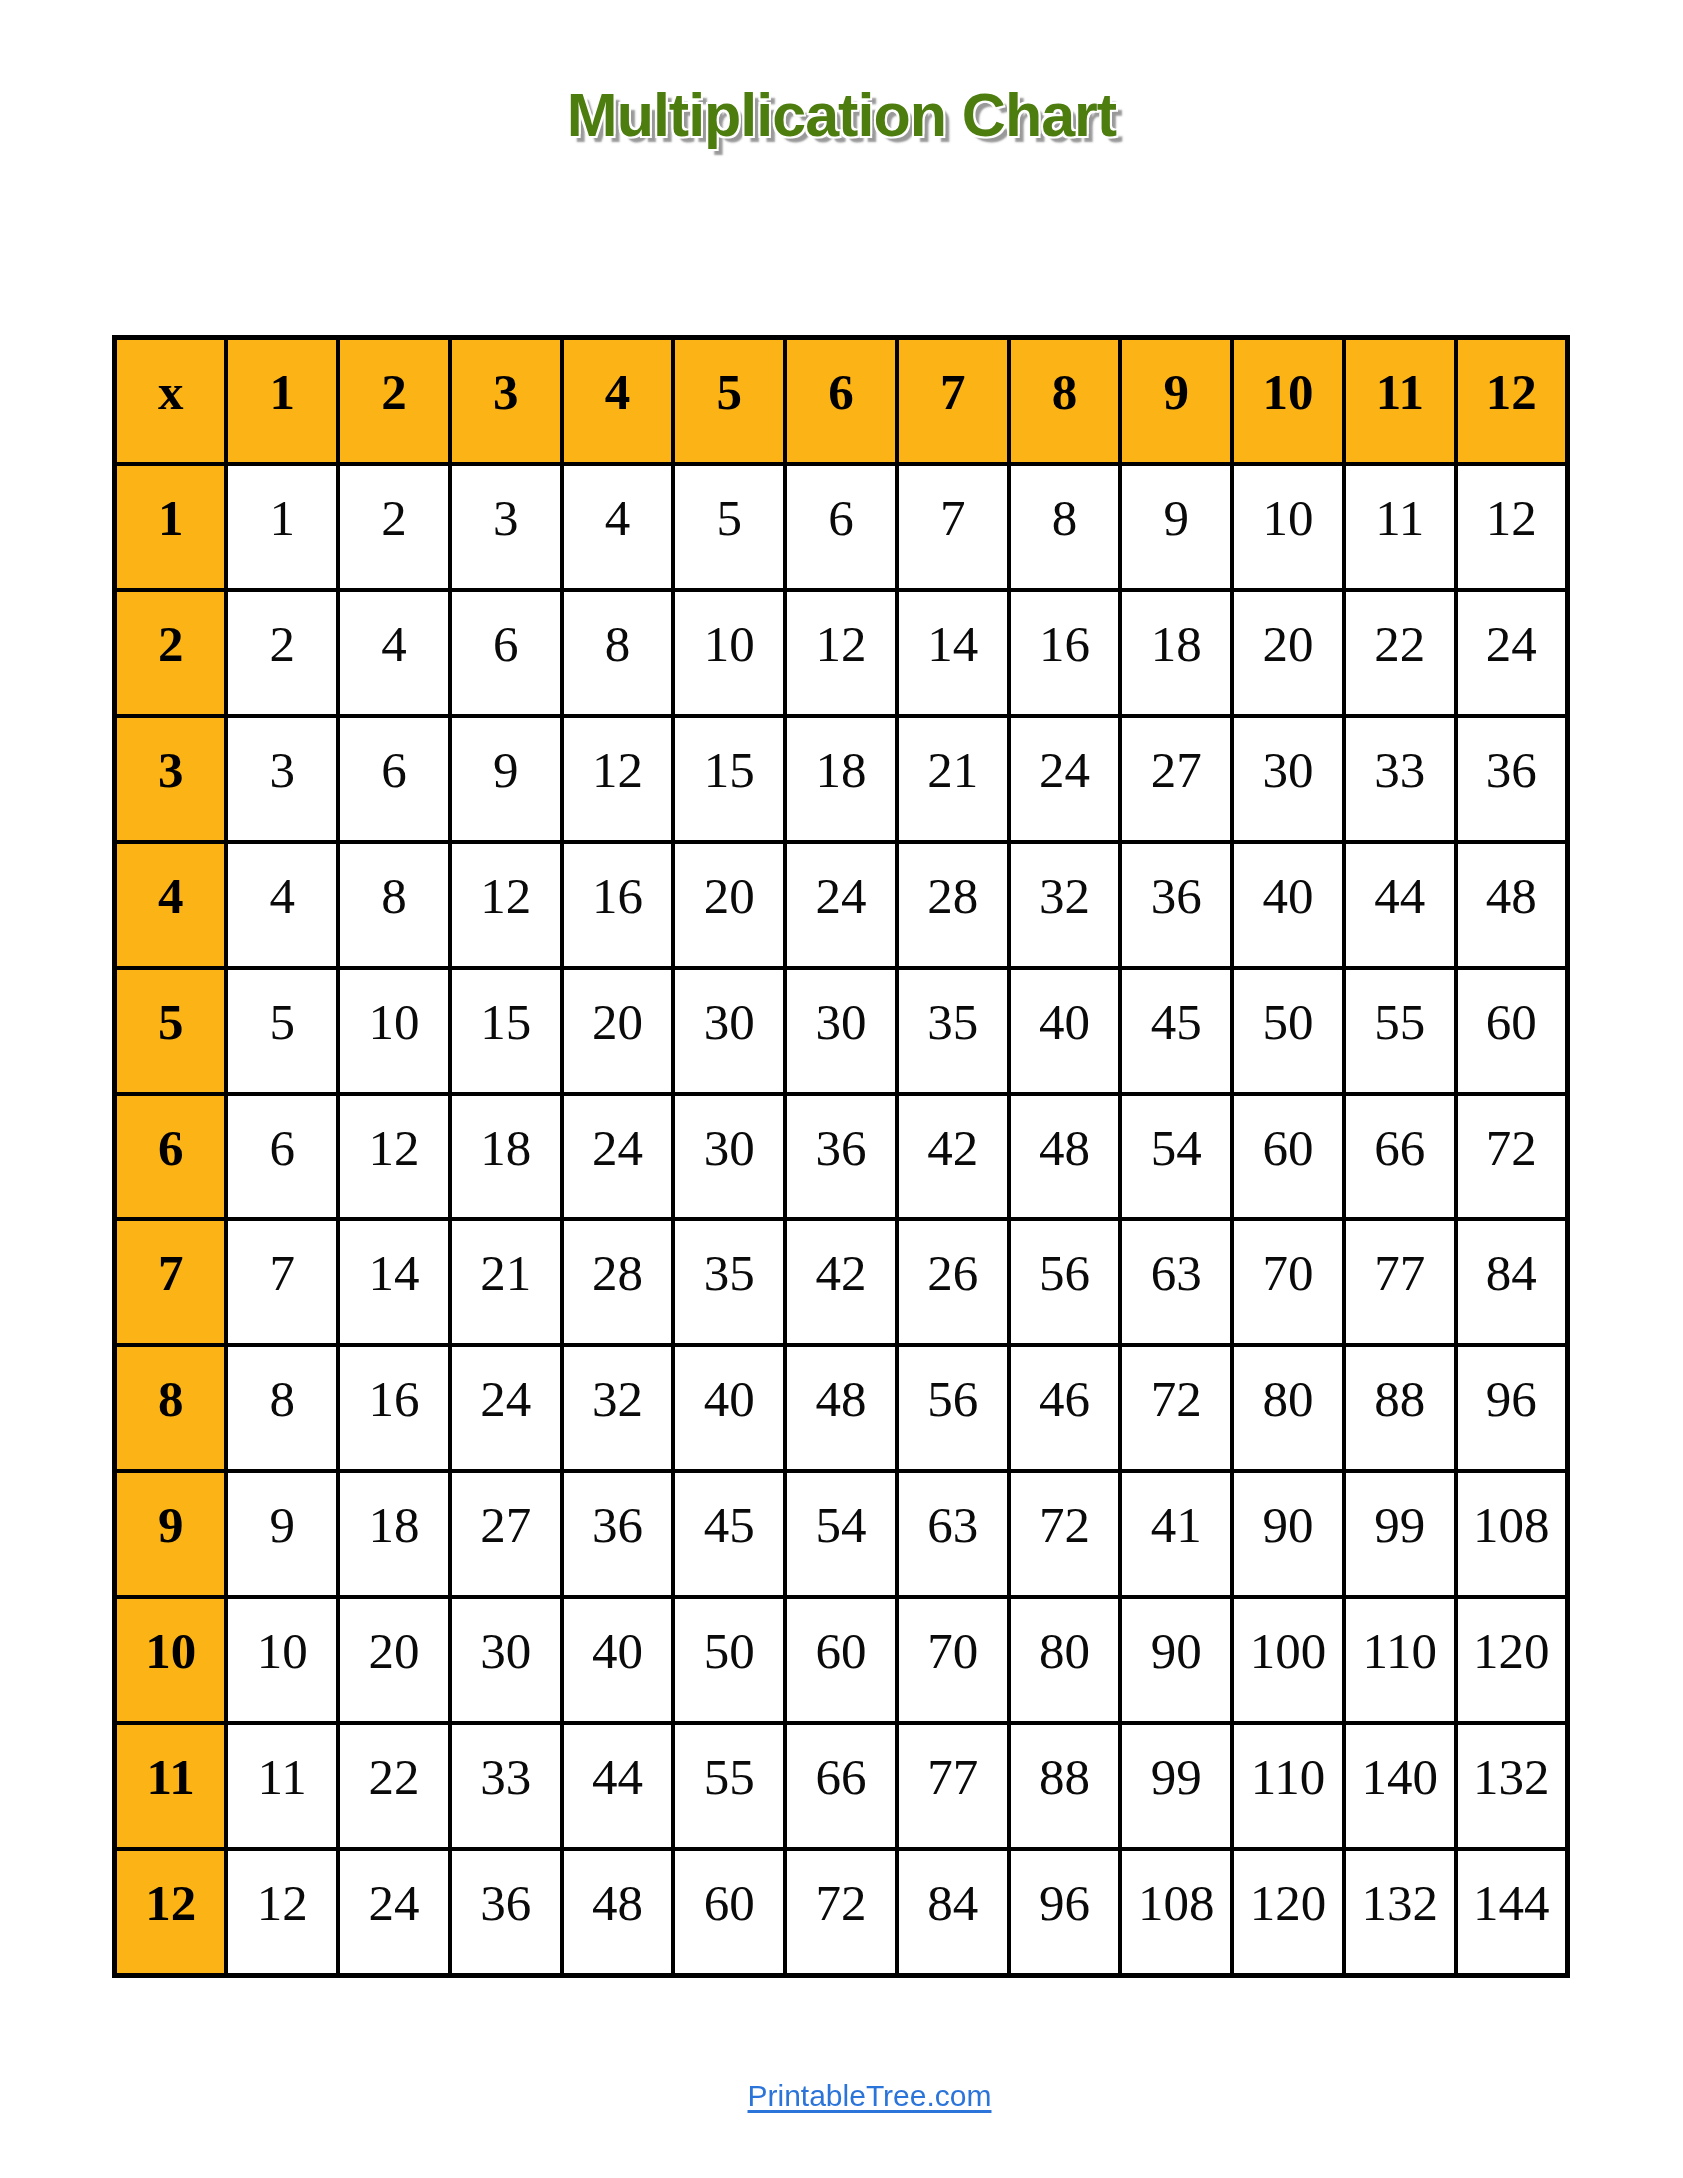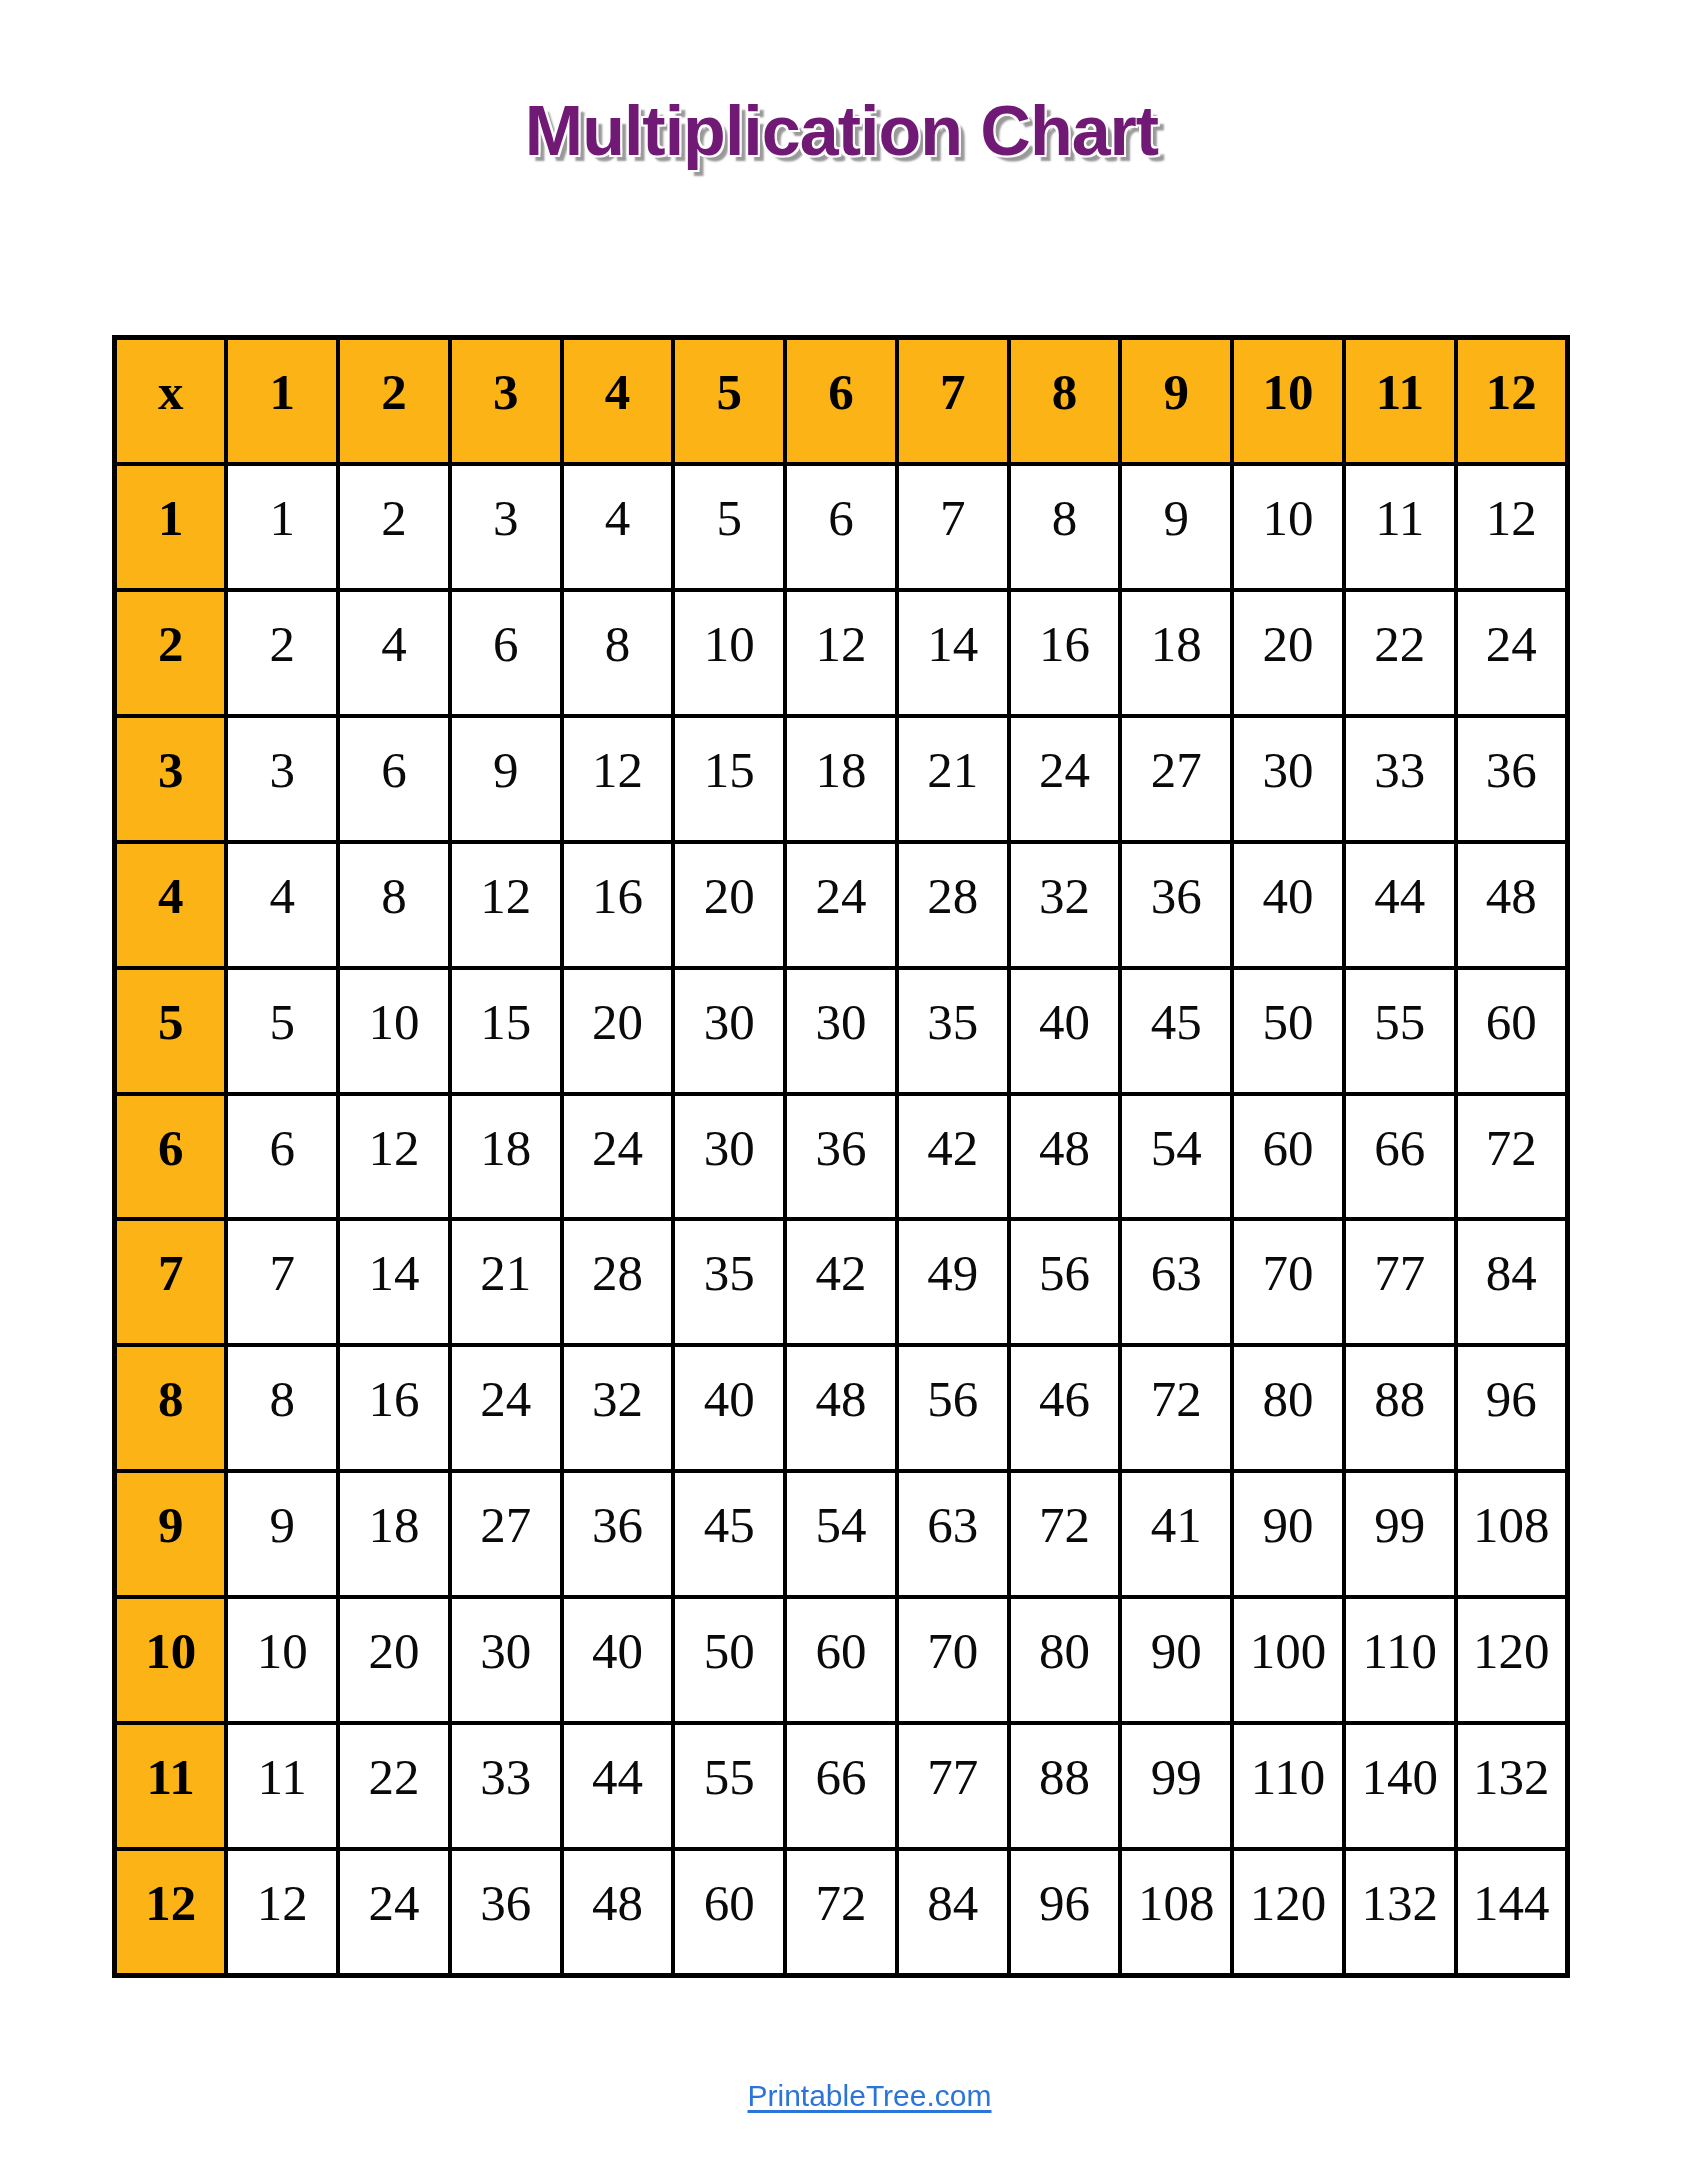--- a/index.html
+++ b/index.html
@@ -16,28 +16,28 @@
     font-family: "Liberation Sans", sans-serif;
     overflow: hidden;
   }
 
   .title-wrap {
     position: absolute;
     top: 85px; left: 0; width: 100%;
     text-align: center;
   }
   .page-title {
-    margin: 11px;
+    margin: 0;
     display: inline-block;
     font-family: "Liberation Sans", sans-serif;
     font-weight: 700;
-    font-size: 70px;
+    font-size: 61px;
     line-height: 1;
     letter-spacing: -1px;
-    color: #701a75;
+    color: #4d7c0f;
     text-shadow:
       -2px -2px 0 #ffffff,
        2px -2px 0 #ffffff,
       -2px  2px 0 #ffffff,
        2px  2px 0 #ffffff,
        6px  6px 2px rgba(70,70,70,0.55);
   }
 
   .grid-wrap {
     position: absolute;
@@ -199,21 +199,21 @@
           <td>72</td>
         </tr>
         <tr>
           <th>7</th>
           <td>7</td>
           <td>14</td>
           <td>21</td>
           <td>28</td>
           <td>35</td>
           <td>42</td>
-          <td>49</td>
+          <td>26</td>
           <td>56</td>
           <td>63</td>
           <td>70</td>
           <td>77</td>
           <td>84</td>
         </tr>
         <tr>
           <th>8</th>
           <td>8</td>
           <td>16</td>

